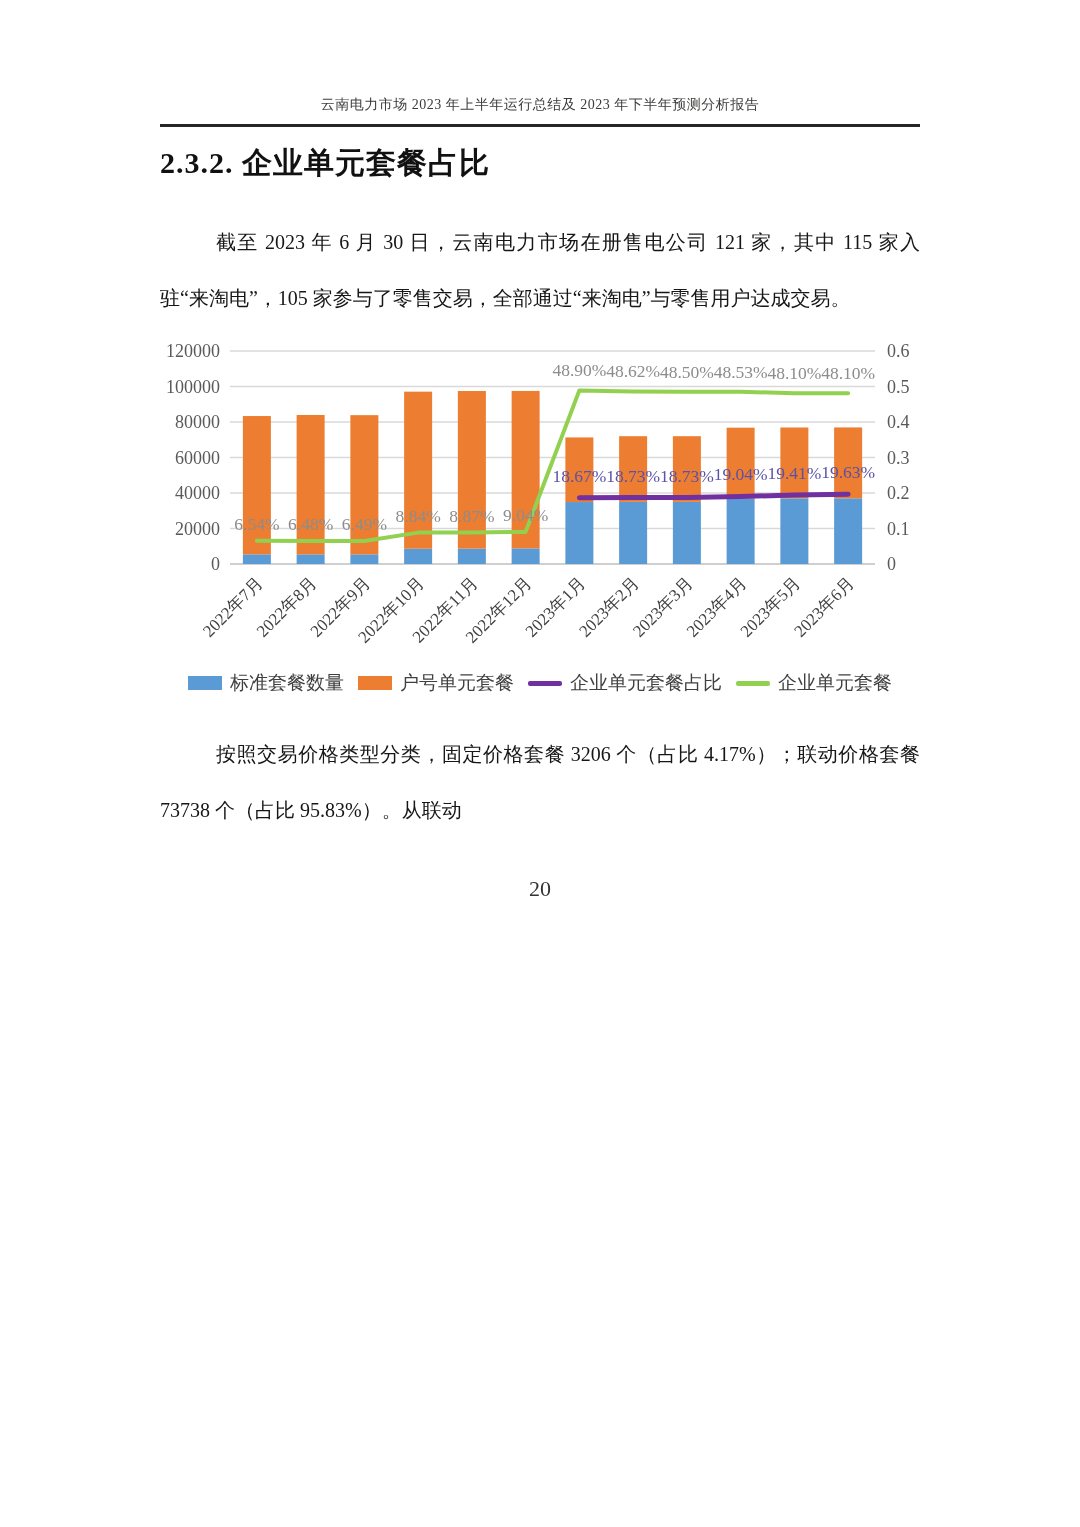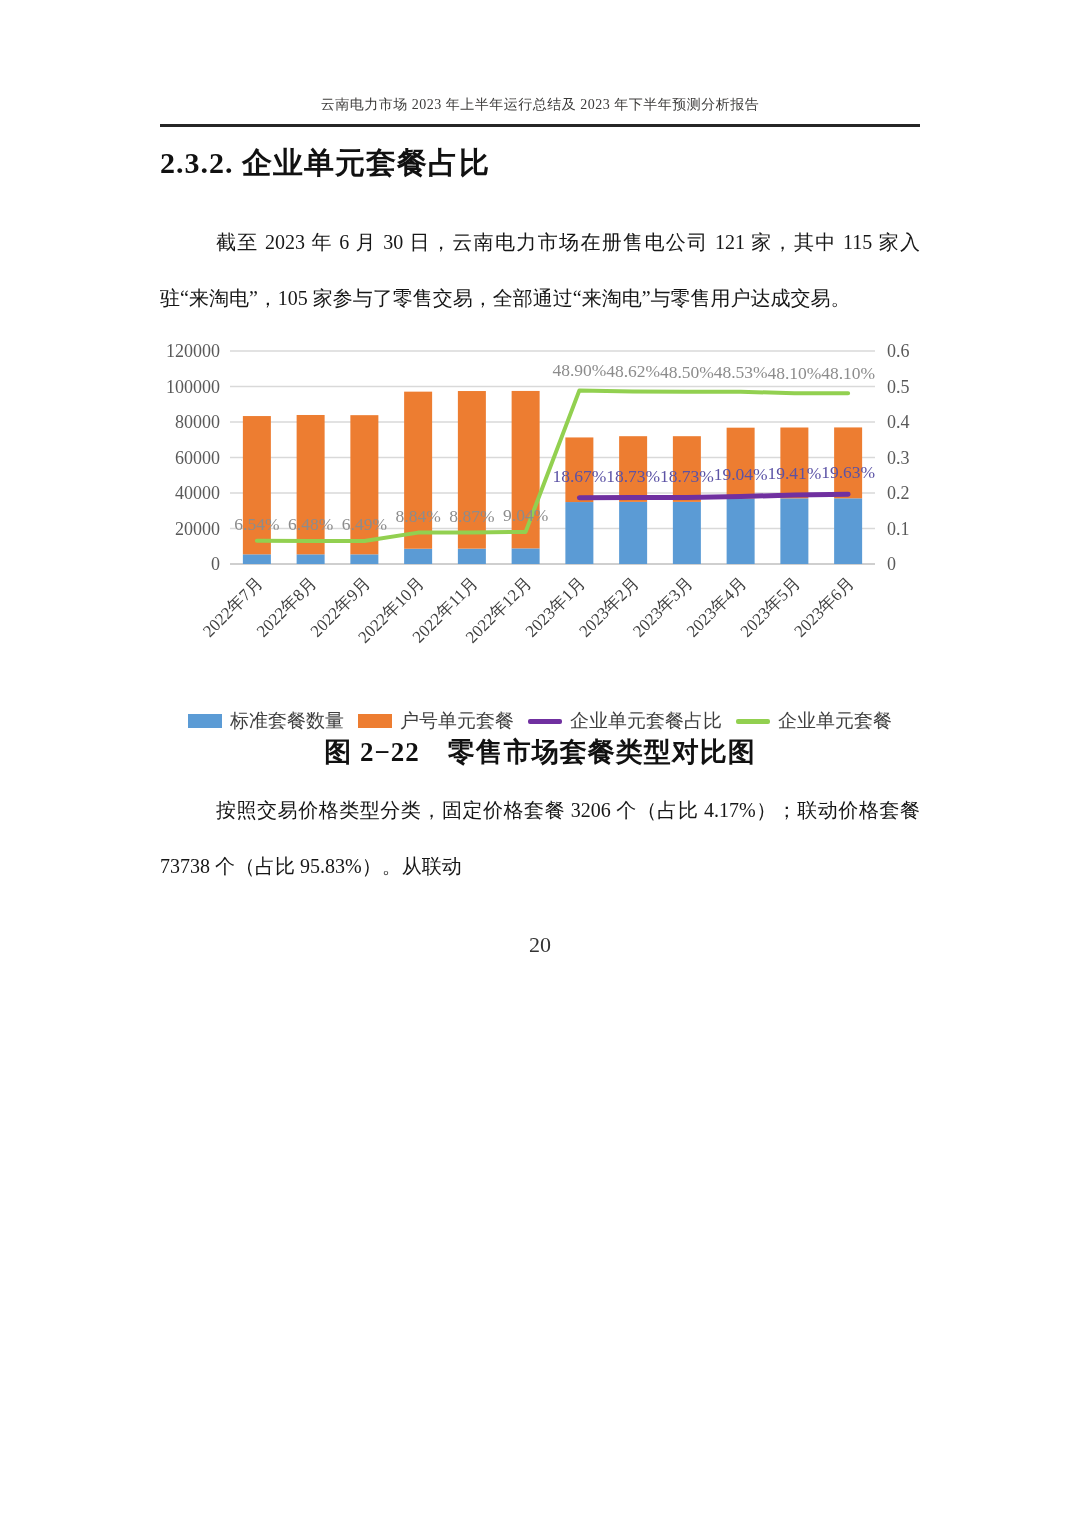--- a/index.html
+++ b/index.html
@@ -26,21 +26,21 @@
   #para-1{margin-top:30px;}
   #para-3{margin-top:12px;}
   .figure{position:relative;width:760px;height:378px;margin-top:10px;}
   .figure svg{position:absolute;left:0;top:0;}
   .tick{font:18px "Liberation Serif","DejaVu Serif",serif;fill:#595959;}
   .xlab{font:17px "Liberation Serif","DejaVu Serif",serif;fill:#404040;}
   .dlab{font:17.5px "Liberation Serif","DejaVu Serif",serif;}
   .legend{
     position:absolute;left:0;top:334px;width:100%;
     display:flex;justify-content:center;align-items:center;gap:14px;
-    font-size:19px;color:#3f3f3f;white-space:nowrap;margin-top:38px;
+    font-size:19px;color:#3f3f3f;white-space:nowrap;
   }
   .legend-item{display:flex;align-items:center;gap:8px;}
   .sw-bar{width:34px;height:14px;display:inline-block;}
   .sw-line{width:34px;height:5px;border-radius:2px;display:inline-block;}
   .figure-caption{
     margin-top:20px;text-align:center;font-size:27px;font-weight:bold;
     color:#111;letter-spacing:1px;
   }
   .page-number{
     margin-top:38px;text-align:center;font-size:22px;color:#333;
@@ -154,19 +154,18 @@
         <span class="sw-line" style="background: rgb(112, 48, 160);"></span>
         <span>企业单元套餐占比</span>
       </span>
       <span class="legend-item">
         <span class="sw-line" style="background: rgb(146, 208, 80);"></span>
         <span>企业单元套餐</span>
       </span>
     </div>
   </div>
 
-  <div class="figure-caption">图 2−22　零售市场套餐类型对比图</div>
 
   <p class="body-para" id="para-3">按照交易价格类型分类，固定价格套餐 3206 个（占比 4.17%）；联动价格套餐 73738 个（占比 95.83%）。从联动</p>
 
   <div class="page-number">20</div>
 
 </div>
 
 </body></html>

